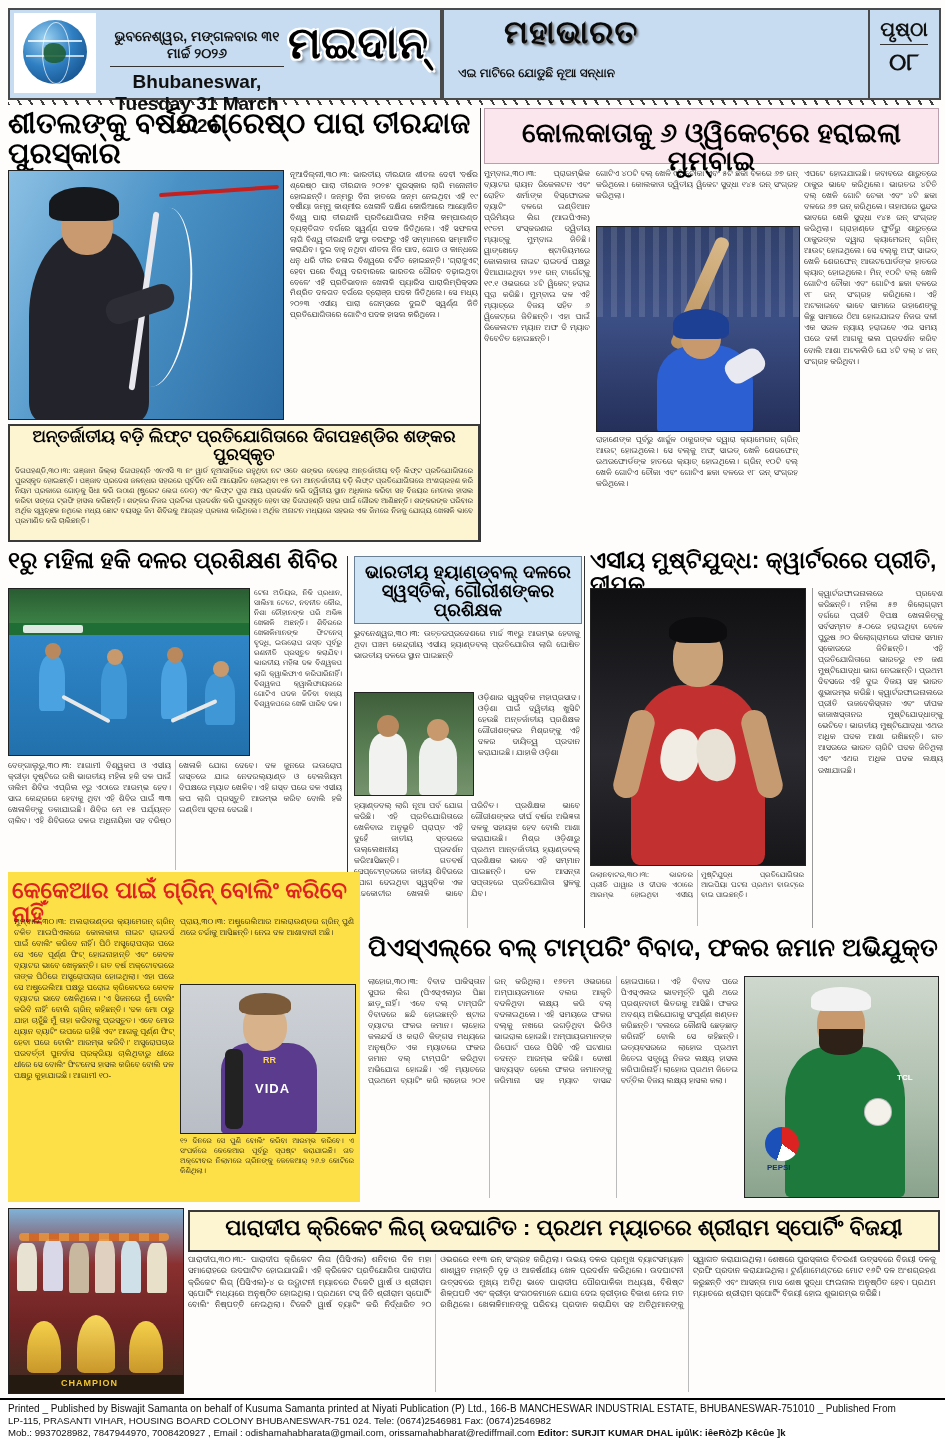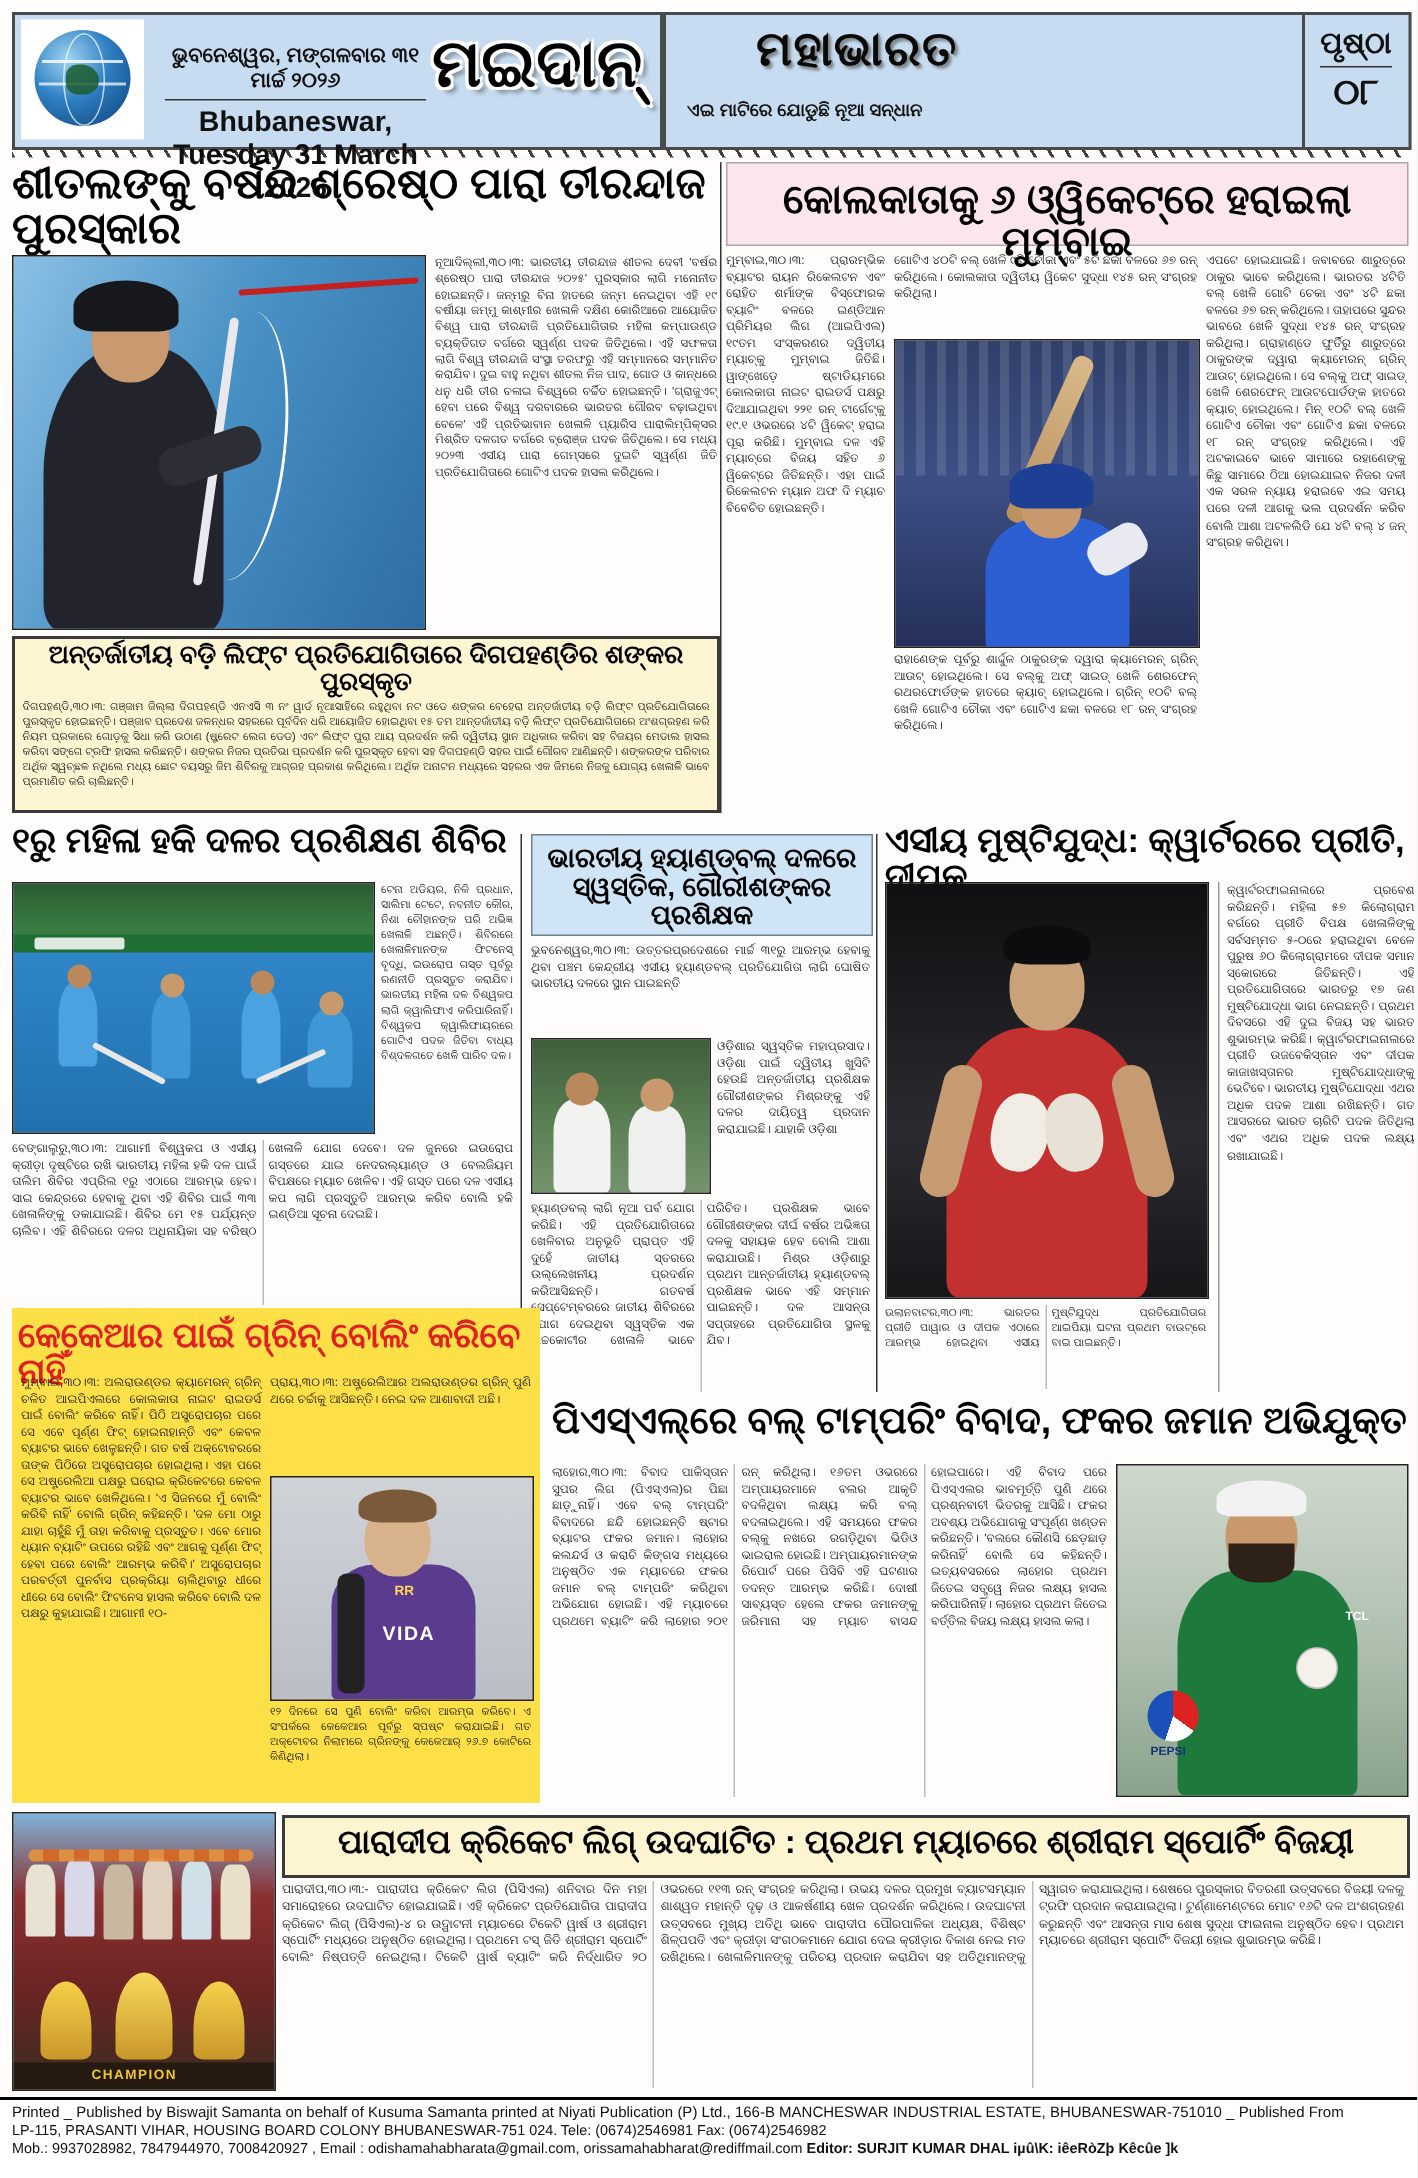--- a/index.html
+++ b/index.html
@@ -95,21 +95,21 @@
     <div class="shape" style="left:36px;top:54px;width:16px;height:16px;background:#b9895d;border-radius:50%;"></div>
     <div class="shape" style="left:92px;top:72px;width:26px;height:58px;background:#3f97d6;border-radius:40% 40% 10% 10%;"></div>
     <div class="shape" style="left:98px;top:60px;width:16px;height:16px;background:#c8996d;border-radius:50%;"></div>
     <div class="shape" style="left:152px;top:70px;width:26px;height:60px;background:#4aa3e0;border-radius:40% 40% 10% 10%;"></div>
     <div class="shape" style="left:158px;top:58px;width:16px;height:16px;background:#b9895d;border-radius:50%;"></div>
     <div class="shape" style="left:196px;top:84px;width:30px;height:52px;background:#3f97d6;border-radius:40% 40% 10% 10%;"></div>
     <div class="shape" style="left:204px;top:72px;width:16px;height:16px;background:#c8996d;border-radius:50%;"></div>
     <div class="shape" style="left:50px;top:118px;width:54px;height:4px;background:#e8e8e8;transform:rotate(28deg);border-radius:2px;"></div>
     <div class="shape" style="left:160px;top:120px;width:50px;height:4px;background:#e8e8e8;transform:rotate(-24deg);border-radius:2px;"></div>
   </div>
-  <div class="abs body-text small" style="left:254px;top:588px;width:88px;height:166px;">ଟେନା ଅଡିୟର, ନିକି ପ୍ରଧାନ, ସାଲିମା ଟେଟେ, ନବନୀତ କୌର, ନିଶା ଚୌହାନଙ୍କ ପରି ଅଭିଜ୍ଞ ଖେଳାଳି ଅଛନ୍ତି। ଶିବିରରେ ଖେଳାଳିମାନଙ୍କ ଫିଟନେସ୍ ବୃଦ୍ଧି, ଇଉରୋପ ଗସ୍ତ ପୂର୍ବରୁ ରଣନୀତି ପ୍ରସ୍ତୁତ କରାଯିବ। ଭାରତୀୟ ମହିଳା ଦଳ ବିଶ୍ୱକପ ଲାଗି କ୍ୱାଲିଫାଏ କରିପାରିନାହିଁ। ବିଶ୍ୱକପ କ୍ୱାଲିଫାୟରରେ ଗୋଟିଏ ପଦକ ଜିତିବା ବାଧ୍ୟ ବିଶ୍ଦଳଗତେ ଖେଳି ପାରିବ ଦଳ।</div>
+  <div class="abs body-text small" style="left:254px;top:588px;width:88px;height:166px;">ଟେନା ଅଡିୟର, ନିକି ପ୍ରଧାନ, ସାଲିମା ଟେଟେ, ନବନୀତ କୌର, ନିଶା ଚୌହାନଙ୍କ ପରି ଅଭିଜ୍ଞ ଖେଳାଳି ଅଛନ୍ତି। ଶିବିରରେ ଖେଳାଳିମାନଙ୍କ ଫିଟନେସ୍ ବୃଦ୍ଧି, ଇଉରୋପ ଗସ୍ତ ପୂର୍ବରୁ ରଣନୀତି ପ୍ରସ୍ତୁତ କରାଯିବ। ଭାରତୀୟ ମହିଳା ଦଳ ବିଶ୍ୱକପ ଲାଗି କ୍ୱାଲିଫାଏ କରିପାରିନାହିଁ। ବିଶ୍ୱକପ କ୍ୱାଲିଫାୟରରେ ଗୋଟିଏ ପଦକ ଜିତିବା ବାଧ୍ୟ ବିଶ୍ୱକପରେ ଖେଳି ପାରିବ ଦଳ।</div>
   <div class="abs body-text cols2" style="left:8px;top:760px;width:334px;height:110px;">ବେଙ୍ଗାଲୁରୁ,୩୦।୩: ଆଗାମୀ ବିଶ୍ୱକପ ଓ ଏସୀୟ କ୍ରୀଡ଼ା ଦୃଷ୍ଟିରେ ରଖି ଭାରତୀୟ ମହିଳା ହକି ଦଳ ପାଇଁ ତାଲିମ ଶିବିର ଏପ୍ରିଲ ୧ରୁ ଏଠାରେ ଆରମ୍ଭ ହେବ। ସାଇ କେନ୍ଦ୍ରରେ ହେବାକୁ ଥିବା ଏହି ଶିବିର ପାଇଁ ୩୩ ଖେଳାଳିଙ୍କୁ ଡକାଯାଇଛି। ଶିବିର ମେ ୧୫ ପର୍ଯ୍ୟନ୍ତ ଚାଲିବ। ଏହି ଶିବିରରେ ଦଳର ଅଧିନାୟିକା ସହ ବରିଷ୍ଠ ଖେଳାଳି ଯୋଗ ଦେବେ। ଦଳ ଜୁନରେ ଇଉରୋପ ଗସ୍ତରେ ଯାଇ ନେଦରଲ୍ୟାଣ୍ଡ ଓ ବେଲଜିୟମ ବିପକ୍ଷରେ ମ୍ୟାଚ ଖେଳିବ। ଏହି ଗସ୍ତ ପରେ ଦଳ ଏସୀୟ କପ ଲାଗି ପ୍ରସ୍ତୁତି ଆରମ୍ଭ କରିବ ବୋଲି ହକି ଇଣ୍ଡିଆ ସୂଚନା ଦେଇଛି।</div>
 
   <div class="abs vrule" style="left:347px;top:556px;height:372px;"></div>
 
   <div class="abs bluebox" style="left:354px;top:556px;width:226px;height:66px;text-align:center;">
     <div class="headline" style="font-size:18px;margin-top:6px;">ଭାରତୀୟ ହ୍ୟାଣ୍ଡ୍‌ବଲ୍ ଦଳରେ</div>
     <div class="headline" style="font-size:18px;">ସ୍ୱସ୍ତିକ, ଗୌରୀଶଙ୍କର ପ୍ରଶିକ୍ଷକ</div>
   </div>
   <div class="abs body-text" style="left:354px;top:628px;width:226px;height:60px;">ଭୁବନେଶ୍ୱର,୩୦।୩: ଉତ୍ତରପ୍ରଦେଶରେ ମାର୍ଚ୍ଚ ୩୧ରୁ ଆରମ୍ଭ ହେବାକୁ ଥିବା ପଞ୍ଚମ କେନ୍ଦ୍ରୀୟ ଏସୀୟ ହ୍ୟାଣ୍ଡବଲ୍ ପ୍ରତିଯୋଗିତା ଲାଗି ଘୋଷିତ ଭାରତୀୟ ଦଳରେ ସ୍ଥାନ ପାଇଛନ୍ତି</div>
   <div class="abs photo" style="left:354px;top:692px;width:118px;height:102px;background:linear-gradient(180deg,#3e5e3a 0%,#5b7f55 55%,#76936d 100%);">

